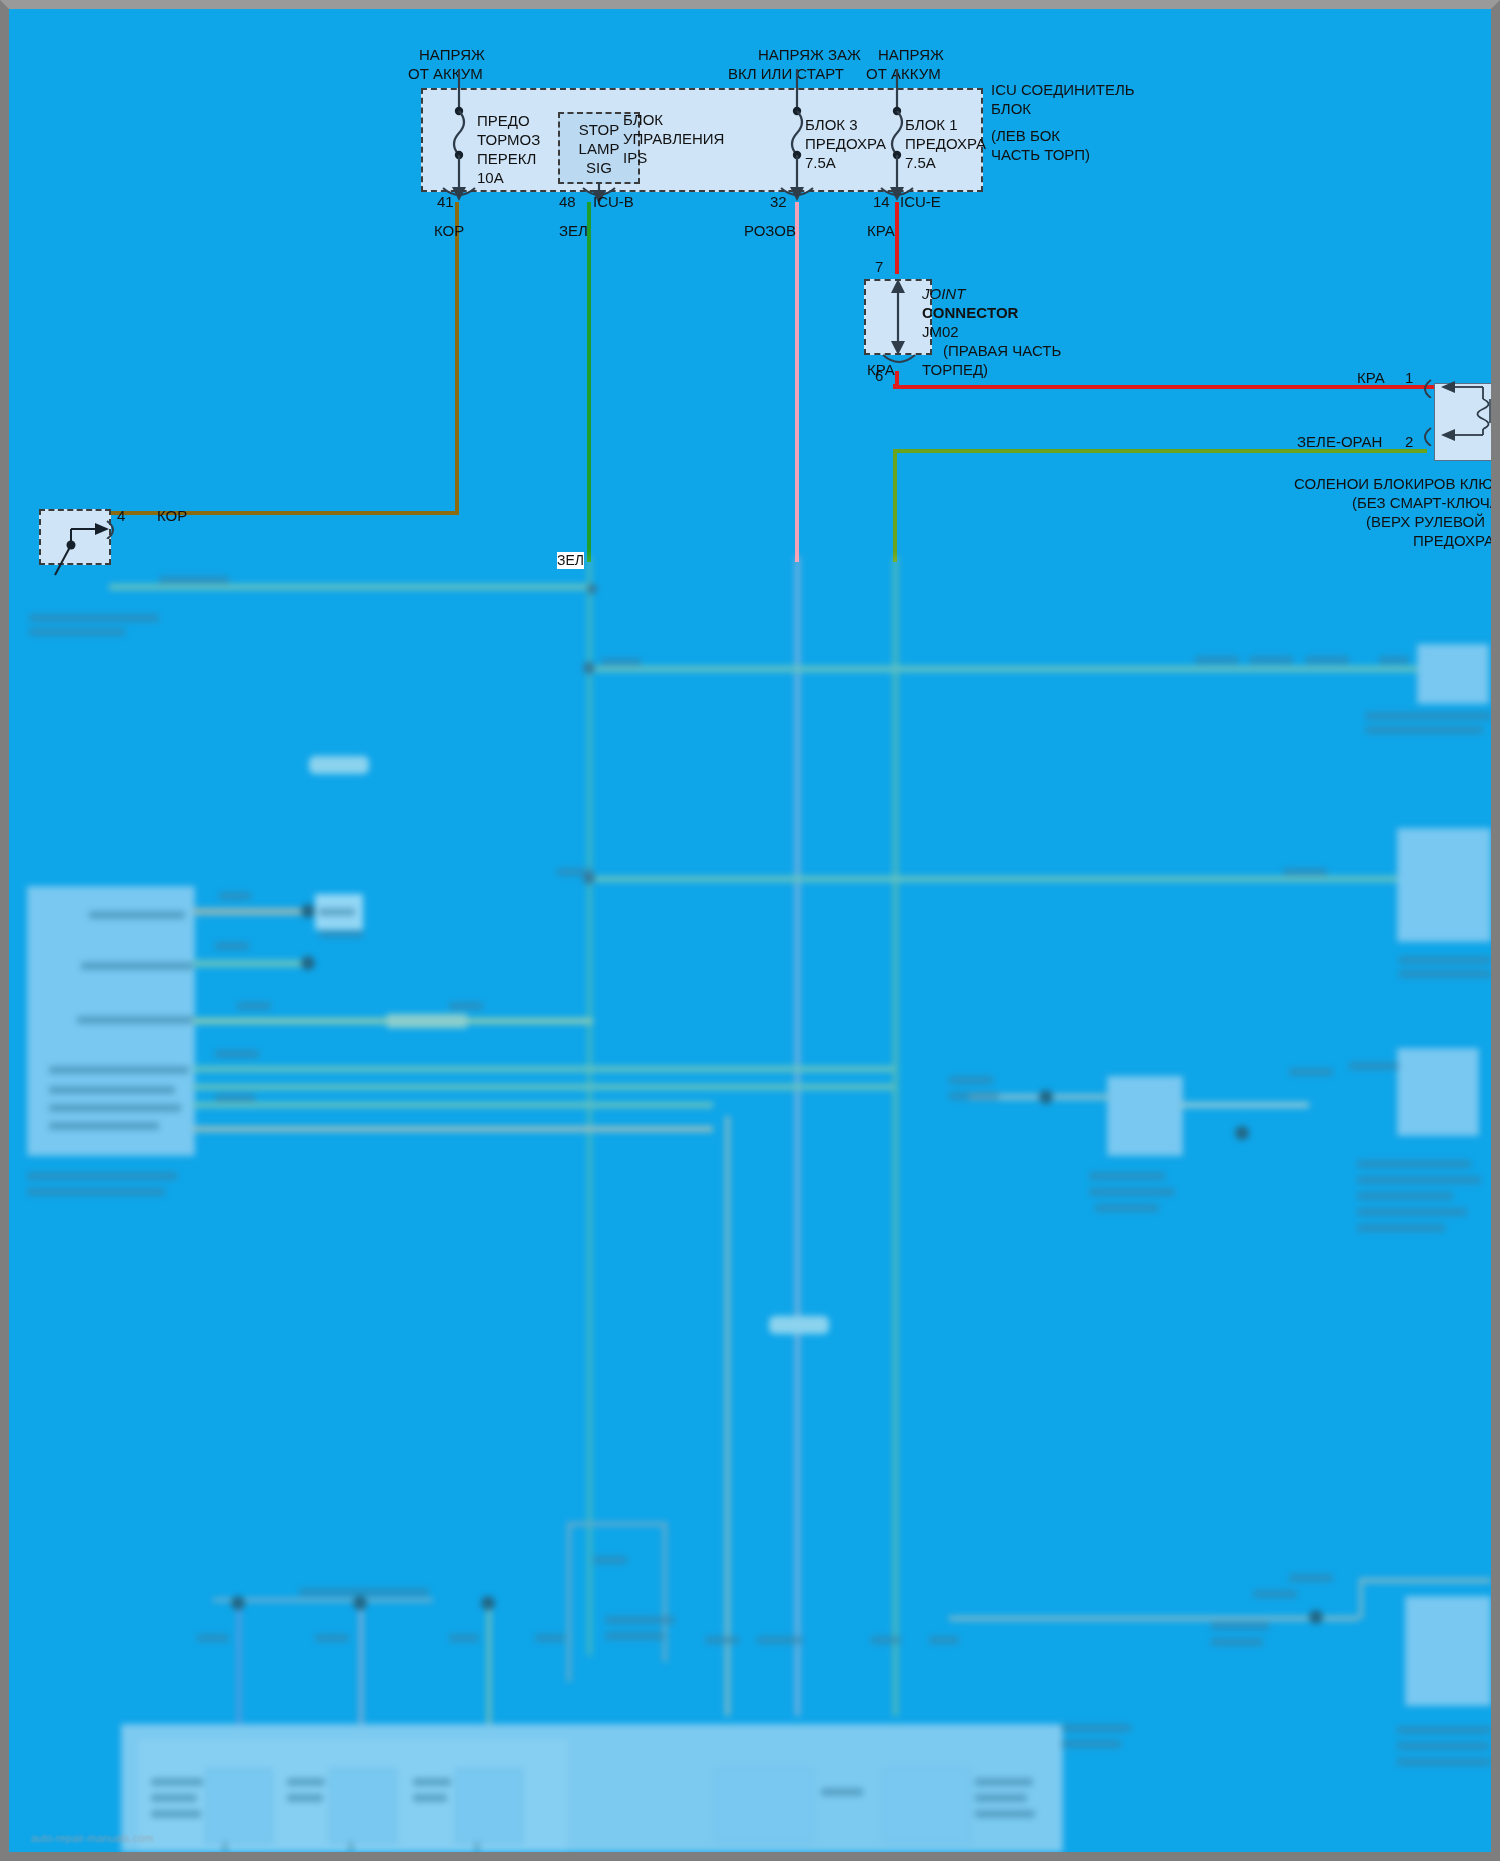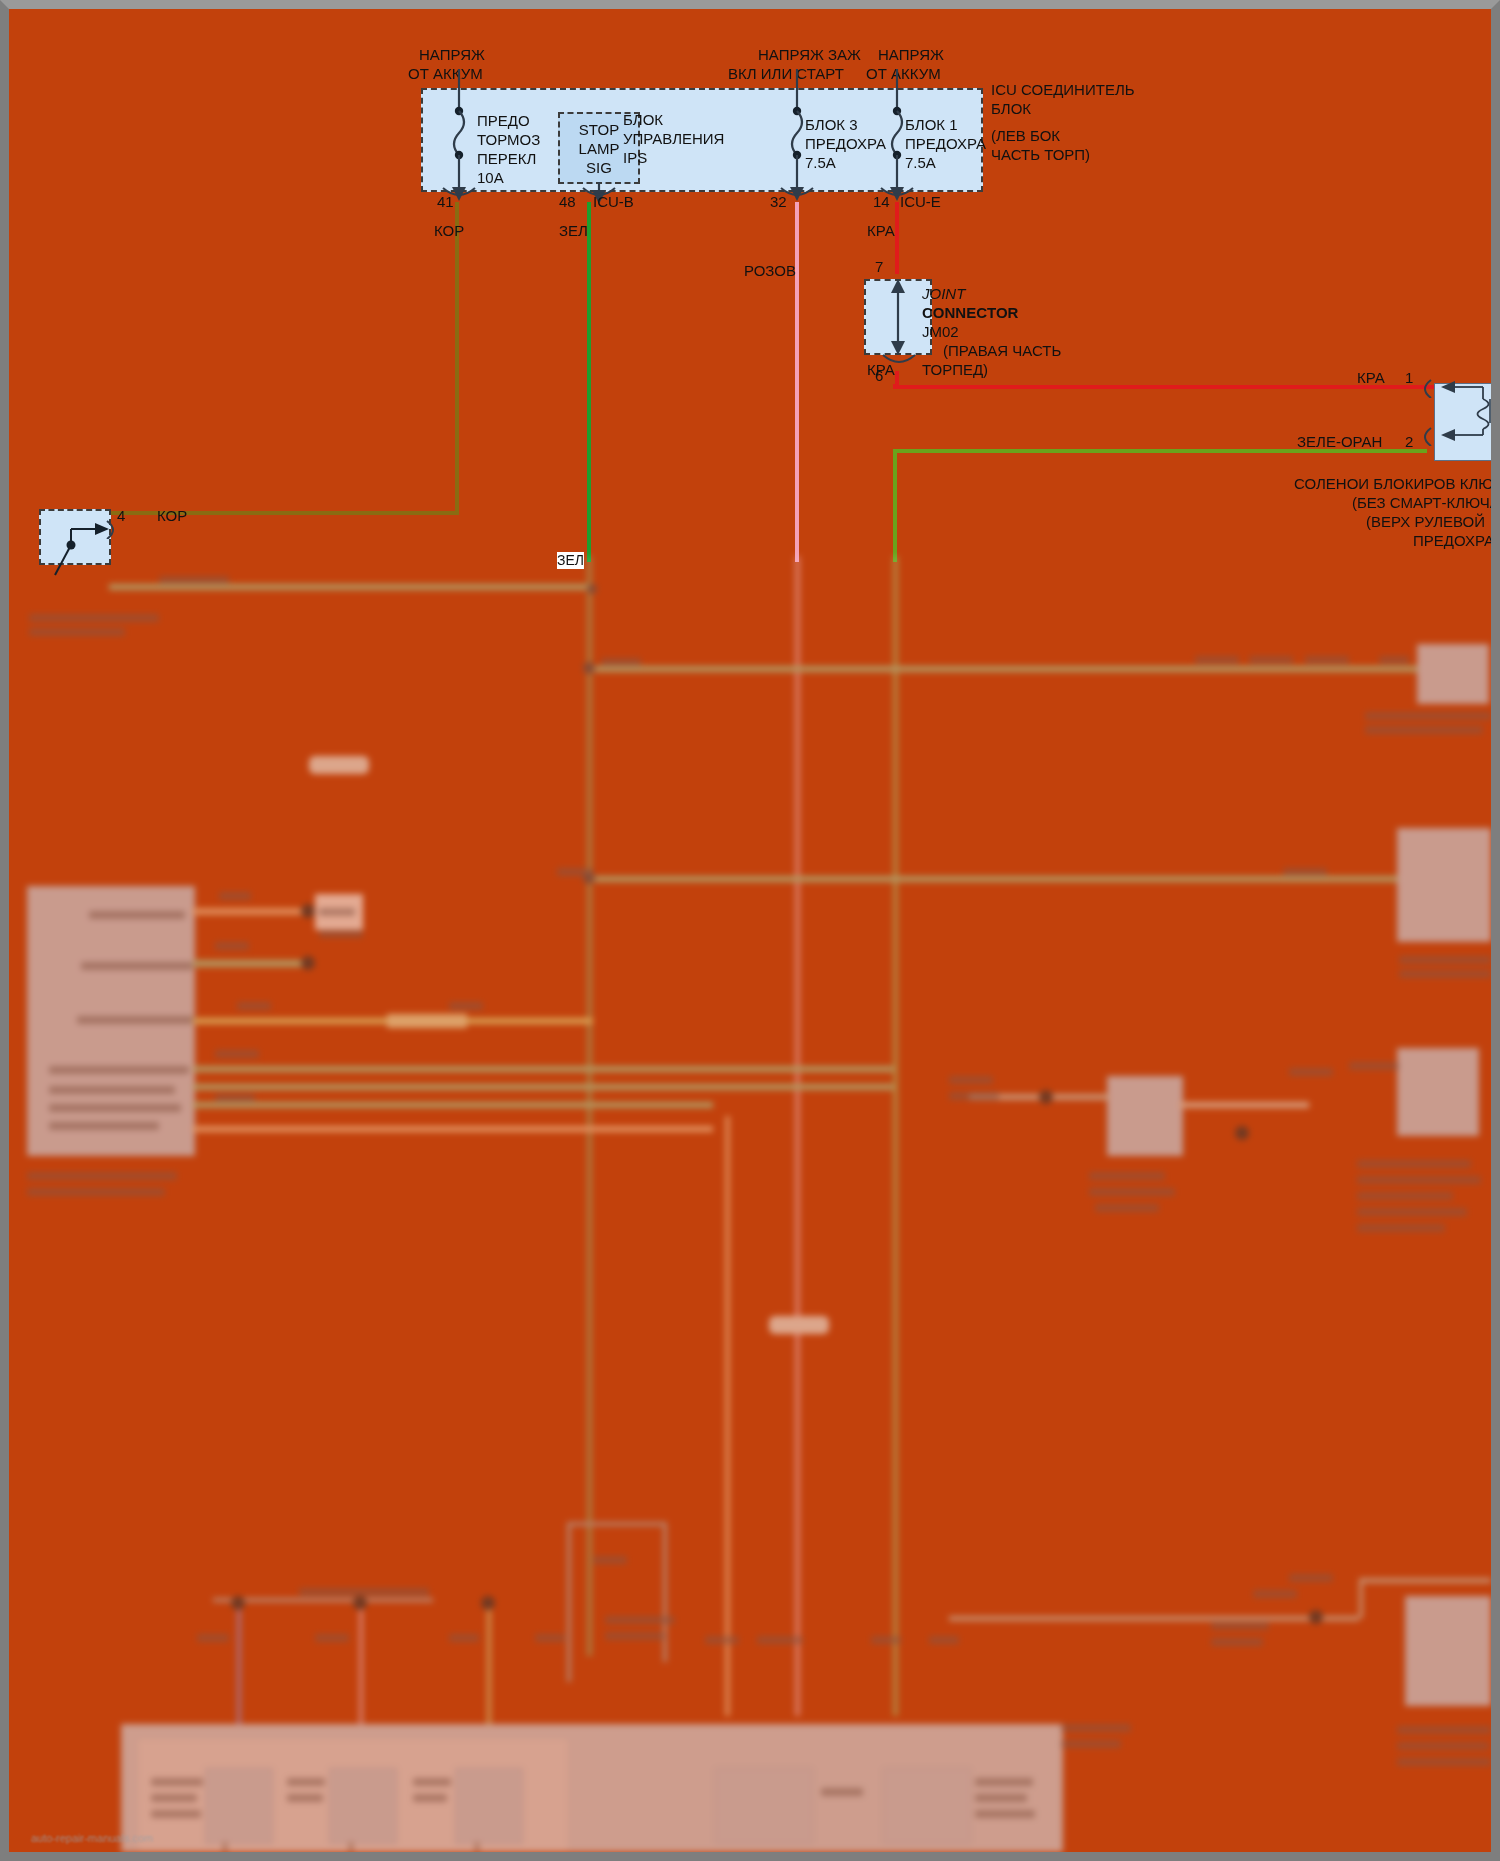--- a/index.html
+++ b/index.html
@@ -1,20 +1,20 @@
 <!DOCTYPE html>
 <html><head>
 <meta charset="utf-8">
 <style>
   html,body{margin:0;padding:0;background:#8a8a8a;}
   body{font-family:"Liberation Sans",sans-serif;}
   #page{
     position:relative;
     width:1500px;height:1861px;
-    background:#c2410c;
+    background:#0ea5e9;
     overflow:hidden;
     box-sizing:border-box;
     border-left:9px solid #7e7e7e;
     border-right:9px solid #7e7e7e;
     border-top:9px solid #9a9a9a;
     border-bottom:9px solid #7e7e7e;
   }
   #canvas{position:absolute;left:0;top:0;width:1482px;height:1843px;}
   .abs{position:absolute;}
   .txt{position:absolute;font-size:15px;color:#111;line-height:17px;white-space:pre;}
@@ -161,21 +161,21 @@
   <div class="wire" style="left:446px;top:193px;width:4px;height:313px;background:#8a6b12;"></div>
   <div class="wire" style="left:100px;top:502px;width:350px;height:4px;background:#8a6b12;"></div>
   <div class="wire" style="left:446px;top:502px;width:4px;height:4px;background:#8a6b12;"></div>
   <div class="txt" style="left:425px;top:213px;">КОР</div>
 
   <div class="wire" style="left:578px;top:193px;width:4px;height:360px;background:#1f9e2e;"></div>
   <div class="txt" style="left:550px;top:213px;">ЗЕЛ</div>
   <div class="txt sm" style="left:548px;top:543px;background:#fff;">ЗЕЛ</div>
 
   <div class="wire" style="left:786px;top:193px;width:4px;height:360px;background:#f4a2b8;"></div>
-  <div class="txt" style="left:735px;top:213px;margin-top:40px;">РОЗОВ</div>
+  <div class="txt" style="left:735px;top:213px;">РОЗОВ</div>
 
   <div class="wire" style="left:886px;top:193px;width:4px;height:72px;background:#e01b1b;"></div>
   <div class="txt" style="left:858px;top:213px;">КРА</div>
   <div class="txt pin" style="left:866px;top:249px;">7</div>
   <svg class="abs" style="left:872px;top:262px;width:36px;height:18px;">
     <path d="M2 16 q16 -14 32 0" stroke="#2f3c4a" stroke-width="2" fill="none"></path>
   </svg>
 
   <div class="jm-box" style="left:855px;top:270px;width:68px;height:76px;"></div>
   <svg class="abs" style="left:871px;top:270px;width:36px;height:76px;">

